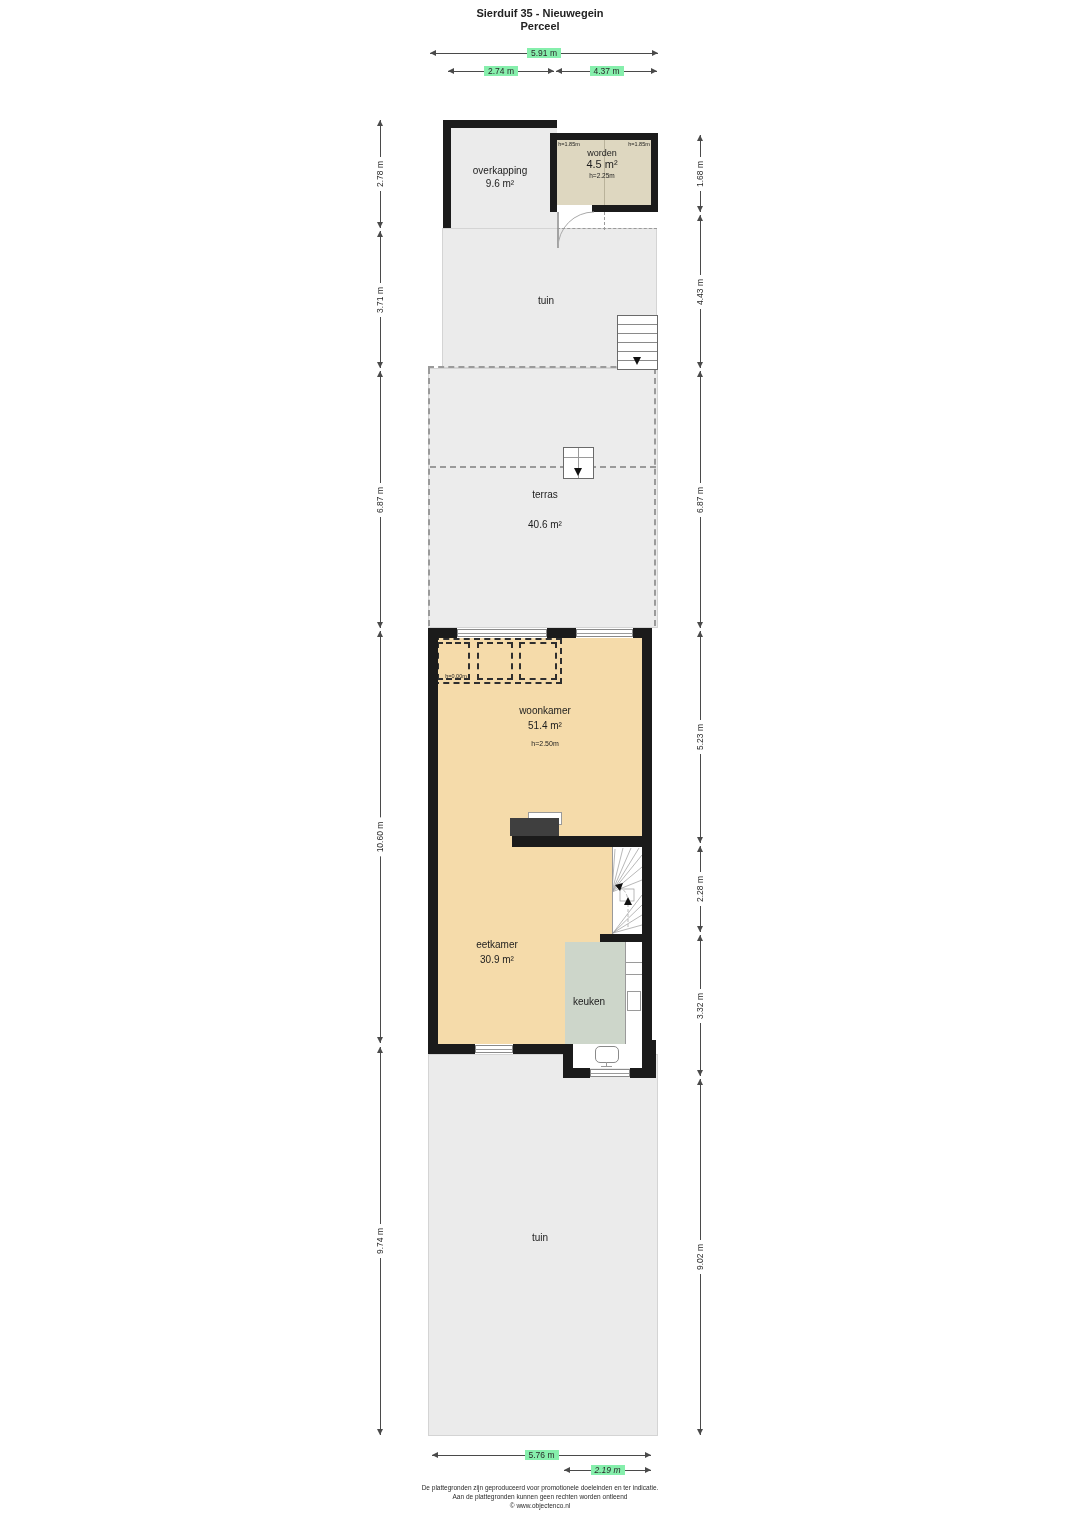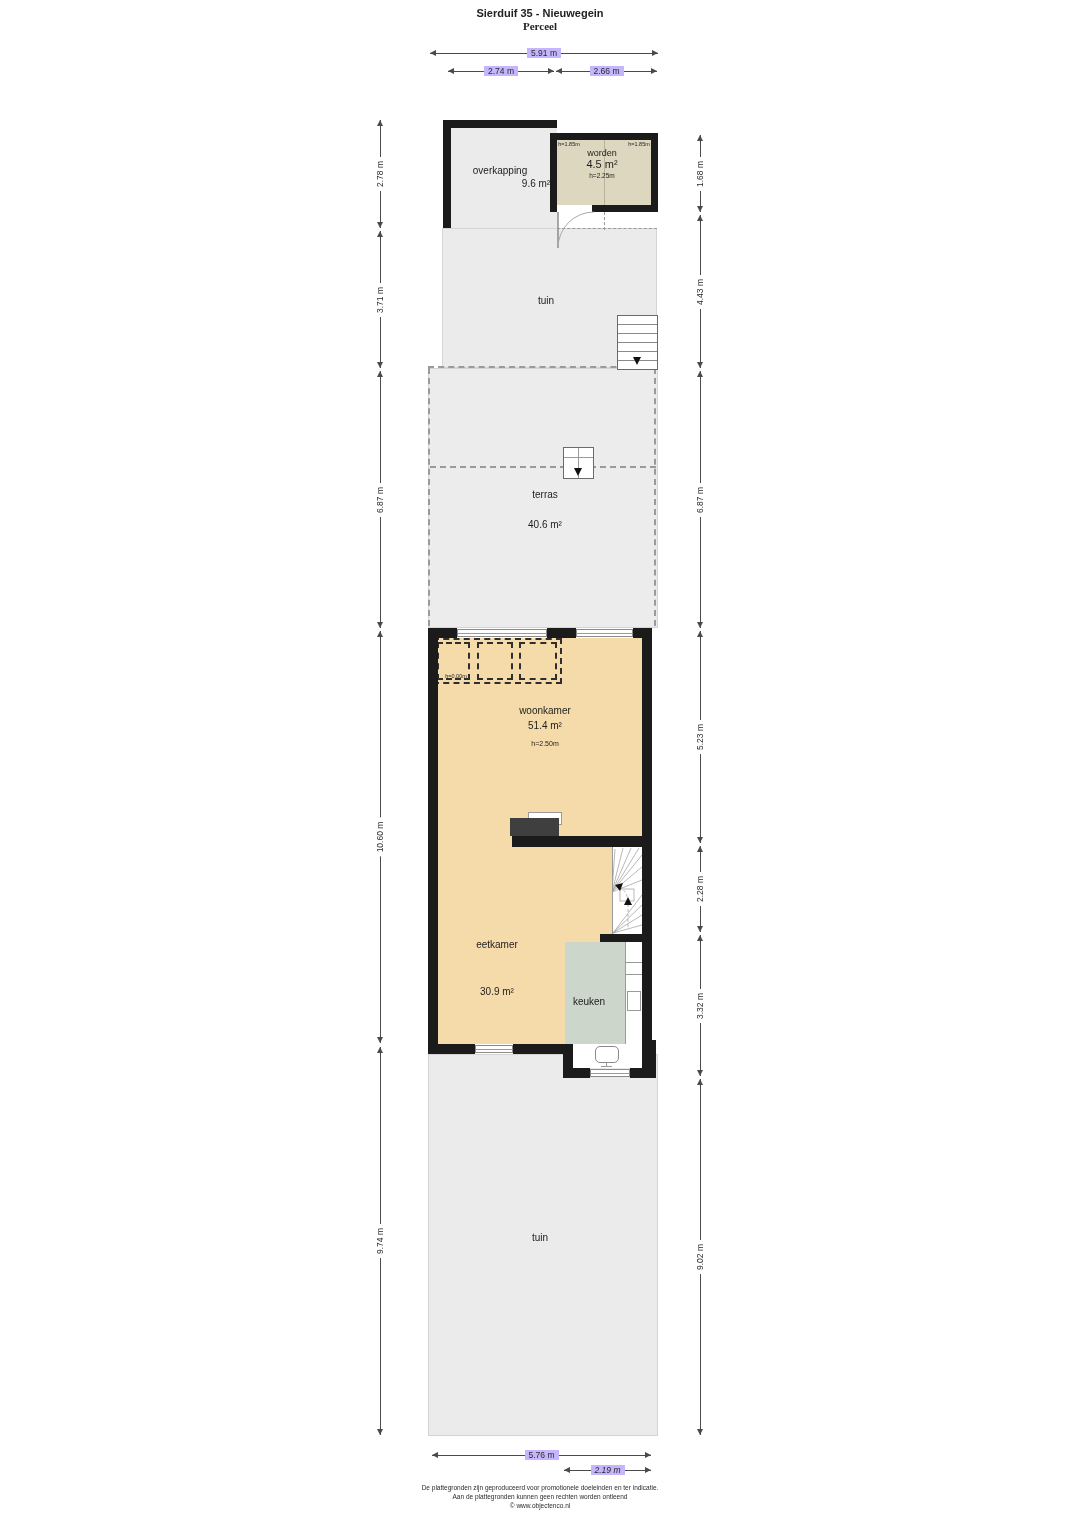--- a/index.html
+++ b/index.html
@@ -12,21 +12,21 @@
   .window::after{content:"";position:absolute;left:0;right:0;top:50%;height:1px;background:#9a9a9a;}
   .lbl{position:absolute;transform:translate(-50%,-50%);white-space:nowrap;text-align:center;
        font-size:10px;color:#1d1d1d;}
   .lbl.small{font-size:7px;}
   .lbl.tiny{font-size:5.5px;}
   
   .dim-h{position:absolute;height:8px;}
   .dim-h .line{position:absolute;left:0;right:0;top:3.5px;height:1px;background:#4a4a4a;}
   .dim-h .ah-l{position:absolute;left:0;top:1px;width:0;height:0;border-top:3px solid transparent;border-bottom:3px solid transparent;border-right:6px solid #4a4a4a;}
   .dim-h .ah-r{position:absolute;right:0;top:1px;width:0;height:0;border-top:3px solid transparent;border-bottom:3px solid transparent;border-left:6px solid #4a4a4a;}
-  .dim-h .dlabel{position:absolute;left:50%;top:4px;transform:translate(-50%,-50%);background:#c4b5fd;
+  .dim-h .dlabel{position:absolute;left:50%;top:4px;transform:translate(-50%,-50%);background:#86efac;
                  padding:0 4px;font-size:8.5px;color:#2a2a2a;white-space:nowrap;}
   .dim-v{position:absolute;width:8px;}
   .dim-v .line{position:absolute;top:0;bottom:0;left:3.5px;width:1px;background:#4a4a4a;}
   .dim-v .ah-t{position:absolute;top:0;left:1px;width:0;height:0;border-left:3px solid transparent;border-right:3px solid transparent;border-bottom:6px solid #4a4a4a;}
   .dim-v .ah-b{position:absolute;bottom:0;left:1px;width:0;height:0;border-left:3px solid transparent;border-right:3px solid transparent;border-top:6px solid #4a4a4a;}
   .dim-v .dlabel{position:absolute;top:50%;left:4px;transform:translate(-50%,-50%) rotate(-90deg);background:#fff;
                  padding:0 4px;font-size:8.5px;color:#2a2a2a;white-space:nowrap;}
   .fence{position:absolute;border:0 dashed #9a9a9a;}
   .dashedbox{position:absolute;border:2px dashed #2e2e2e;box-sizing:border-box;}
   .stairbox{position:absolute;background:#fff;border:1px solid #6a6a6a;box-sizing:border-box;}
@@ -34,39 +34,39 @@
   .thinline{position:absolute;background:#9a9a9a;}
   .title{position:absolute;left:50%;transform:translateX(-50%);font-weight:bold;font-size:11px;white-space:nowrap;}
   .footer{position:absolute;left:50%;transform:translateX(-50%);font-size:6.5px;color:#2a2a2a;white-space:nowrap;}
 </style>
 </head>
 <body>
 
 <div class="canvas">
 
   <div class="title" style="top:7px;">Sierduif 35 - Nieuwegein</div>
-  <div class="title" style="top:20px;font-family:Liberation Serif, serif;">Perceel</div>
+  <div class="title" style="top:20px;">Perceel</div>
 
   <div class="dim-h" style="left:430px;top:49px;width:228px;">
     <span class="ah-l"></span>
       <span class="line"></span>
       <span class="ah-r"></span>
     <span class="dlabel">5.91 m</span>
   </div>
   <div class="dim-h" style="left:448px;top:67px;width:106px;">
     <span class="ah-l"></span>
       <span class="line"></span>
       <span class="ah-r"></span>
     <span class="dlabel">2.74 m</span>
   </div>
   <div class="dim-h" style="left:556px;top:67px;width:101px;">
     <span class="ah-l"></span>
       <span class="line"></span>
       <span class="ah-r"></span>
-    <span class="dlabel">2.66 m</span>
+    <span class="dlabel">4.37 m</span>
   </div>
 
   <div class="dim-v" style="left:376px;top:120px;height:108px;">
     <span class="ah-t"></span>
       <span class="line"></span>
       <span class="ah-b"></span>
     <span class="dlabel">2.78 m</span>
   </div>
   <div class="dim-v" style="left:376px;top:231px;height:137px;">
     <span class="ah-t"></span>
@@ -226,39 +226,39 @@
   <div class="wall" style="left:600px;top:934px;width:42px;height:8px;"></div>
   <div class="wall" style="left:428px;top:1044px;width:47px;height:10px;"></div>
   <div class="window" style="left:475px;top:1045px;width:38px;height:8px;"></div>
   <div class="wall" style="left:513px;top:1044px;width:60px;height:10px;"></div>
   <div class="wall" style="left:563px;top:1044px;width:10px;height:34px;"></div>
   <div class="wall" style="left:563px;top:1068px;width:27px;height:10px;"></div>
   <div class="window" style="left:590px;top:1069px;width:40px;height:8px;"></div>
   <div class="wall" style="left:630px;top:1068px;width:26px;height:10px;"></div>
 
   <div class="lbl" style="left:500px;top:170px;">overkapping</div>
-  <div class="lbl" style="left:500px;top:183px;margin-left:36px;">9.6 m²</div>
+  <div class="lbl" style="left:500px;top:183px;">9.6 m²</div>
 
   <div class="lbl tiny" style="left:569px;top:144px;">h=1.85m</div>
   <div class="lbl tiny" style="left:639px;top:144px;">h=1.85m</div>
   <div class="lbl" style="left:602px;top:153px;font-size:9px;">worden</div>
   <div class="lbl" style="left:602px;top:164px;font-size:11px;">4.5 m²</div>
   <div class="lbl tiny" style="left:602px;top:175px;font-size:6.5px;">h=2.25m</div>
 
   <div class="lbl" style="left:546px;top:300px;">tuin</div>
 
   <div class="lbl" style="left:545px;top:494px;">terras</div>
   <div class="lbl" style="left:545px;top:524px;">40.6 m²</div>
 
   <div class="lbl" style="left:545px;top:710px;text-align:right;">woonkamer</div>
   <div class="lbl" style="left:545px;top:725px;">51.4 m²</div>
   <div class="lbl small" style="left:545px;top:743px;">h=2.50m</div>
 
   <div class="lbl" style="left:497px;top:944px;">eetkamer</div>
-  <div class="lbl" style="left:497px;top:959px;margin-top:32px;">30.9 m²</div>
+  <div class="lbl" style="left:497px;top:959px;">30.9 m²</div>
 
   <div class="lbl" style="left:589px;top:1001px;">keuken</div>
 
   <div class="lbl" style="left:540px;top:1237px;">tuin</div>
 
   <div class="dim-h" style="left:432px;top:1451px;width:219px;">
     <span class="ah-l"></span>
       <span class="line"></span>
       <span class="ah-r"></span>
     <span class="dlabel">5.76 m</span>

